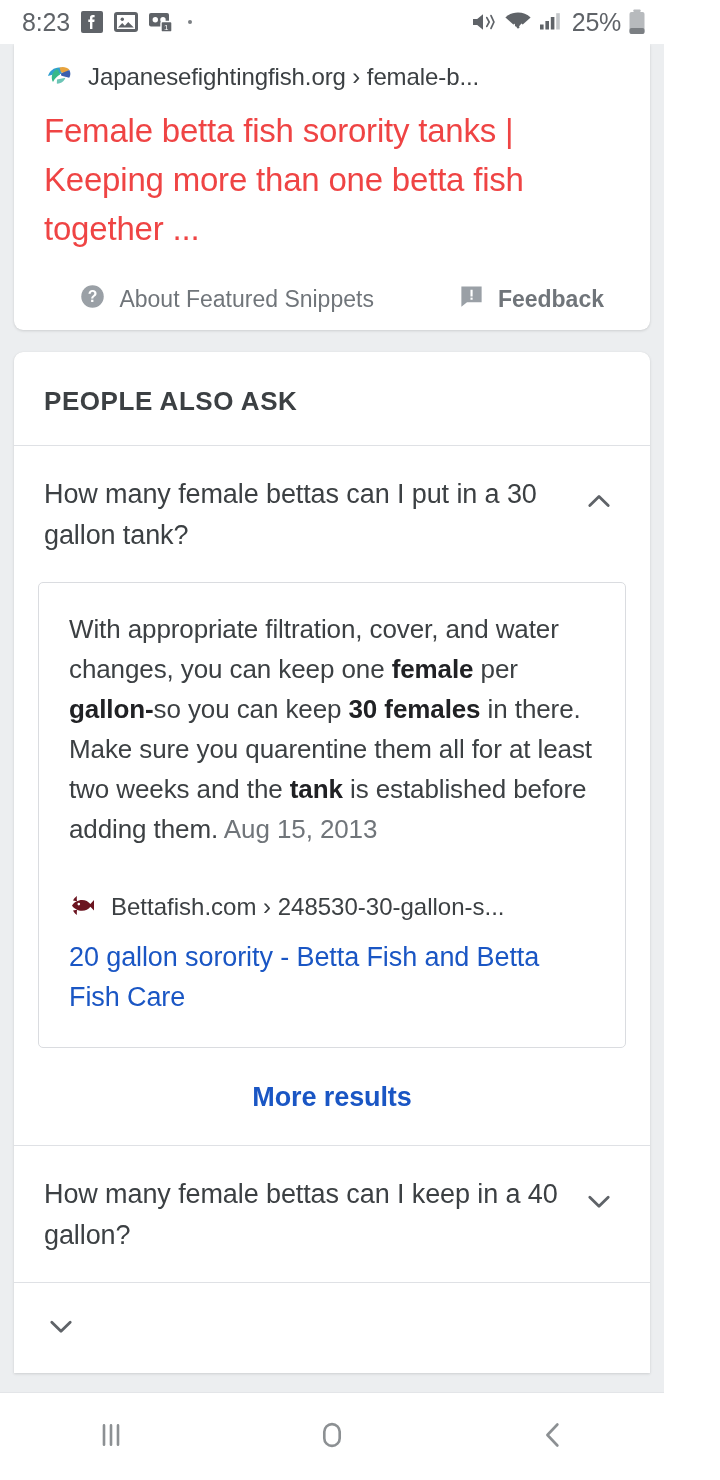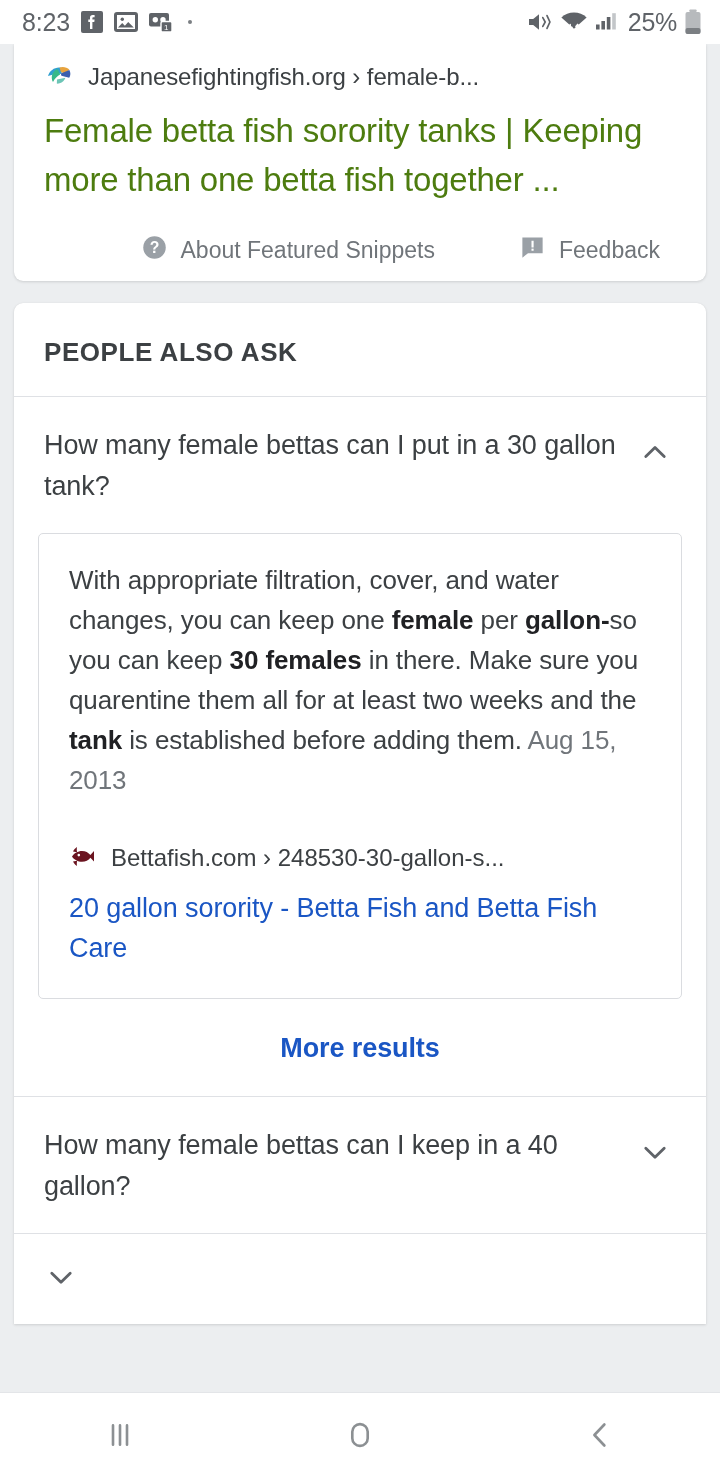--- a/index.html
+++ b/index.html
@@ -4,21 +4,21 @@
 <style>
   * { margin:0; padding:0; box-sizing:border-box; }
   html, body {
     width:720px; height:1480px;
     background:#ffffff;
     font-family:"Liberation Sans", sans-serif;
     -webkit-font-smoothing:antialiased;
   }
   .phone {
     position:relative;
-    width:720px; height:1480px;
+    width:664px; height:1480px;
     background:#eceef0;
     overflow:hidden;
     display:flex; flex-direction:column;
   }
 
   
   .statusbar {
     height:44px; flex:0 0 44px;
     background:#ffffff;
     display:flex; align-items:center;
@@ -65,32 +65,32 @@
   .favicon { flex:0 0 auto; display:block; }
   .src-text {
     font-size:24px; color:#3c4043;
     letter-spacing:-0.1px;
     white-space:nowrap; overflow:hidden;
   }
   .snippet-title {
     padding:12px 30px 0 30px;
     font-size:33px;
     line-height:49px;
-    color:#4d7c0f;
+    color:#ef4444;
     letter-spacing:-0.2px;
   }
   .snippet-meta {
     display:flex; align-items:center;
     justify-content:flex-end;
     gap:0;
     padding:30px 46px 0 0;
     color:#70757a;
   }
   .meta-item { display:flex; align-items:center; gap:13px; font-size:23px; color:#70757a; }
-  .meta-item + .meta-item { margin-left:84px; }
+  .meta-item + .meta-item { margin-left:84px;font-weight:bold; }
 
   
   .paa-head {
     padding:34px 30px 28px 30px;
     font-size:26px;
     font-weight:bold;
     color:#3c4043;
     letter-spacing:0.55px;
   }
   .divider { height:1px; background:#dfe1e5; }

